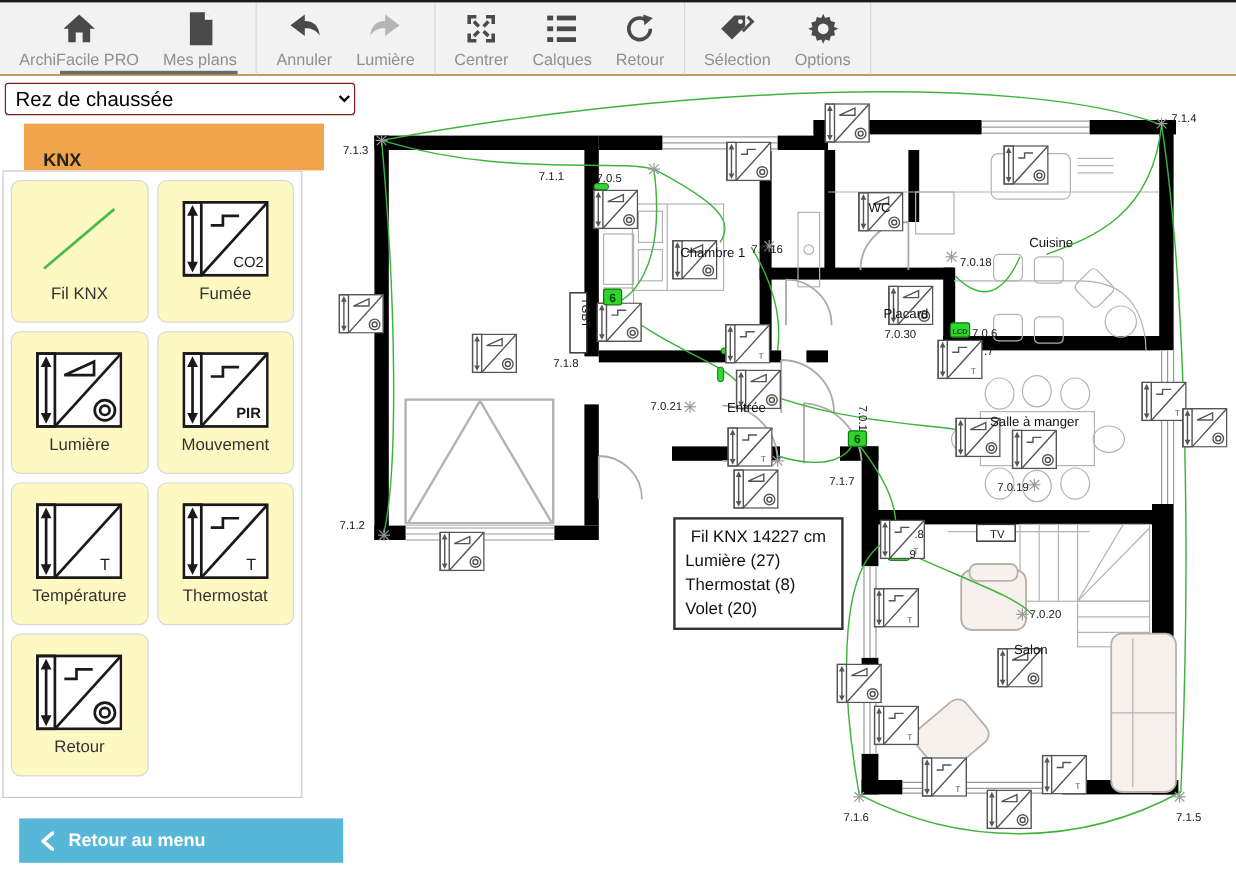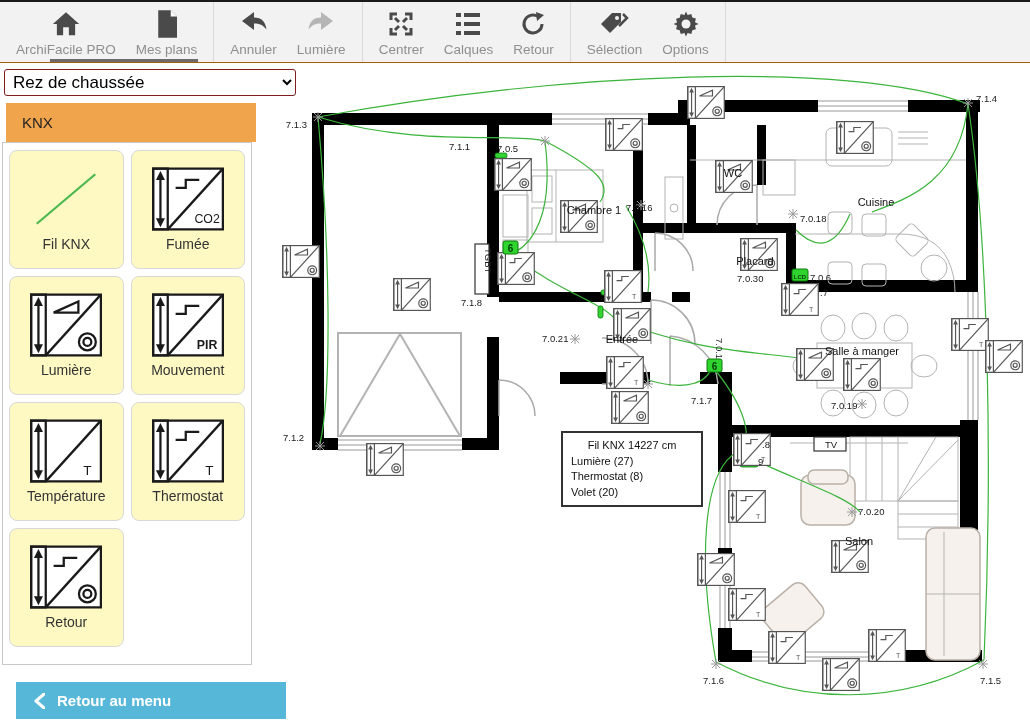--- a/index.html
+++ b/index.html
@@ -13,37 +13,37 @@
   .tb-btn{display:flex;flex-direction:column;align-items:center;justify-content:flex-end;
           padding:4px 10px 5px;cursor:pointer;color:#4a4a4a;}
   .tb-btn .ic{height:32px;display:flex;align-items:center;justify-content:center;}
   .tb-btn .lb{font-size:13.5px;color:#8f8f8f;margin-top:2px;white-space:nowrap;}
   .tb-btn.disabled{color:#b8b8b8;}
   .active-underline{position:absolute;left:50px;top:59px;width:148px;height:3px;background:#6b6b6b;z-index:10;}
   
   .floor-select{position:absolute;left:4px;top:69px;width:292px;height:27px;font-size:17px;
                 border:1px solid #7f1d1d;background:#fff;border-radius:3px;padding:0 4px;}
   
-  .knx-header{position:absolute;left:6px;top:103px;width:250px;height:39px;background:#f0a44c;
-              display:flex;align-items:center;padding-left:16px;box-sizing:border-box;
-              font-size:15px;font-weight:normal;color:#222;}
+  .knx-header{position:absolute;left:20px;top:103px;width:250px;height:39px;background:#f0a44c;
+              display:flex;align-items:flex-end;padding-left:16px;box-sizing:border-box;
+              font-size:15px;font-weight:bold;color:#222;}
   .tiles-panel{position:absolute;left:2px;top:142px;width:250px;height:523px;background:#fff;
                border:1px solid #c9c9c9;box-sizing:border-box;padding:7px 6px;
                display:grid;grid-template-columns:1fr 1fr;gap:7px;align-content:start;}
   .tile{border:1px solid #d8d8d8;border-radius:8px;background:#fef9c3;height:117px;
         display:flex;flex-direction:column;align-items:center;justify-content:center;cursor:pointer;}
   .tile svg{width:72px;height:64px;color:#1a1a1a;}
   .tile .t-lb{font-size:14px;color:#333;margin-top:5px;}
   .back-btn{position:absolute;left:16px;top:682px;width:270px;height:37px;background:#57b7d8;color:#fff;
             display:flex;align-items:center;gap:12px;padding-left:18px;box-sizing:border-box;
             font-size:15px;font-weight:bold;cursor:pointer;}
   
   .plan-svg{position:absolute;left:270px;top:62px;width:760px;height:665px;}
   .tooltip{position:absolute;left:561px;top:431px;width:122px;background:#fff;border:2px solid #333;
-           padding:5px 8px;font-size:11px;line-height:1.42;color:#111;z-index:5;}
+           padding:5px 8px;font-size:14px;line-height:1.42;color:#111;z-index:5;}
   .tooltip div:first-child{text-align:center;}
   .wall{fill:#000;}
   .furn{stroke:#b3b3b3;fill:none;stroke-width:2;}
   .furn-thin{stroke:#b3b3b3;fill:none;stroke-width:1;}
   .furn-fill{stroke:#b9b0a8;fill:#f6f1ec;stroke-width:1.5;}
   .door{stroke:#aaa;fill:none;stroke-width:1.5;}
   .win{stroke:#999;stroke-width:1;}
   .wire{stroke:#3cb43c;fill:none;stroke-width:1.2;}
   .dev{color:#555;}
   .plan-label{font-size:9.5px;fill:#1a1a1a;}

